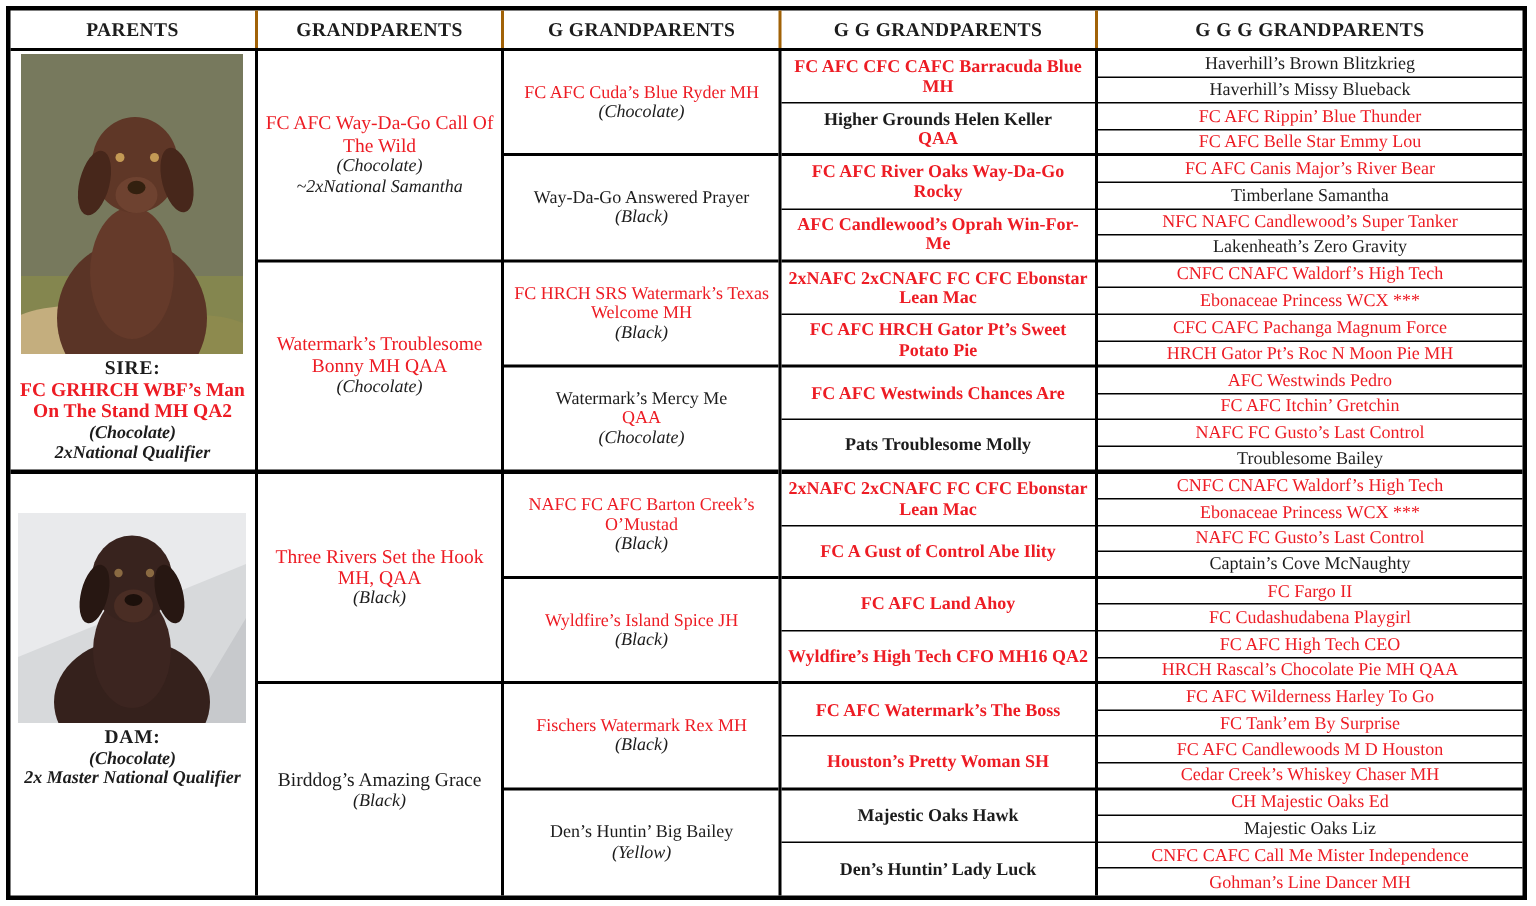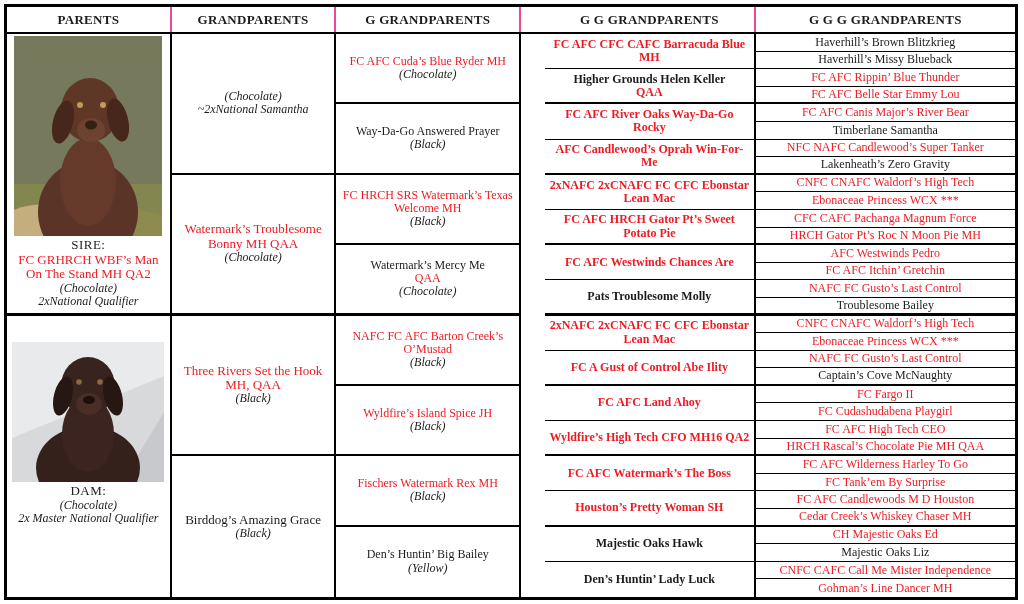--- a/index.html
+++ b/index.html
@@ -1,33 +1,33 @@
 <!DOCTYPE html>
 <html><head>
 <meta charset="utf-8">
 <style>
   :root { --red:#ed1c24; --ink:#1c1c1c; }
   html,body { margin:0; padding:0; width:1024px; height:604px; background:#fff; overflow:hidden;
     font-family:"Liberation Serif","DejaVu Serif",serif; color:var(--ink); }
   .pedigree { position:absolute; left:4px; top:4px; width:1014px; height:596px;
     border:3px solid #000; box-sizing:border-box; display:flex; flex-direction:column; background:#fff; }
   .hrow { display:flex; height:25px; border-bottom:2px solid #000; flex:0 0 auto; }
-  .hcell { box-sizing:border-box; border-right:2px solid #ec4899; display:flex; align-items:center;
+  .hcell { box-sizing:border-box; border-right:2px solid #a16207; display:flex; align-items:center;
     justify-content:center; font-weight:bold; font-size:13px; letter-spacing:.3px; }
   .hcell:last-child { border-right:none; }
   .body { flex:1 1 auto; display:flex; min-height:0; }
   .col { box-sizing:border-box; border-right:2px solid #000; display:flex; flex-direction:column; min-width:0; }
-  .c1 { width:16.34%; } .c2 { width:16.34%; } .c3 { width:18.32%; } .c4 { width:20.89%;margin-left:24px; }
+  .c1 { width:16.34%; } .c2 { width:16.34%; } .c3 { width:18.32%; } .c4 { width:20.89%; }
   .c5 { flex:1; border-right:none; }
   .cell { box-sizing:border-box; border-bottom:1px solid #000; display:flex; flex-direction:column;
     align-items:center; justify-content:center; text-align:center; padding:0 3px; overflow:hidden; }
   .cell:last-child { border-bottom:none; }
   .b2 { border-bottom-width:2px; }
   .b3 { border-bottom-width:3px; }
-  .s1 { height:3.125%; } .s2 { height:6.25%;font-weight:bold; } .s4 { height:12.5%; } .s8 { height:25%; } .s16 { height:50%; }
+  .s1 { height:3.125%; } .s2 { height:6.25%;font-weight:bold; } .s4 { height:12.5%; } .s8 { height:25%; } .s16 { height:50%;font-weight:bold; }
   .nm { font-size:12px; line-height:1.1; }
   .nm[data-clr="red"] { color:var(--red); }
   .nm[data-clr="black"] { color:var(--ink); }
   .big { font-size:13px; }
   .it { font-style:italic; font-size:12px; line-height:1.15; color:var(--ink); }
   .plabel { font-size:13px; letter-spacing:.5px; }
   .photo { flex:0 0 auto; margin:2px 0 1px 0; }
   .pcell { justify-content:flex-start; }
   .pcell.dam-p { justify-content:flex-start; padding-top:24px; }
 </style>
@@ -84,20 +84,21 @@
           <circle cx="88" cy="40" r="2.8" fill="#8a6a42"></circle>
         </svg>
         <span class="plabel">DAM:</span>
         <span class="it">(Chocolate)</span>
         <span class="it">2x Master National Qualifier</span>
       </div>
     </div>
 
     <div class="col c2">
       <div class="cell s8 b2">
+        <span class="nm big" data-clr="red">FC AFC Way-Da-Go Call Of The Wild</span>
         <span class="it">(Chocolate)</span>
         <span class="it">~2xNational Samantha</span>
       </div>
       <div class="cell s8 b3">
         <span class="nm big" data-clr="red">Watermark’s Troublesome Bonny MH QAA</span>
         <span class="it">(Chocolate)</span>
       </div>
       <div class="cell s8 b2">
         <span class="nm big" data-clr="red">Three Rivers Set the Hook MH, QAA</span>
         <span class="it">(Black)</span>

